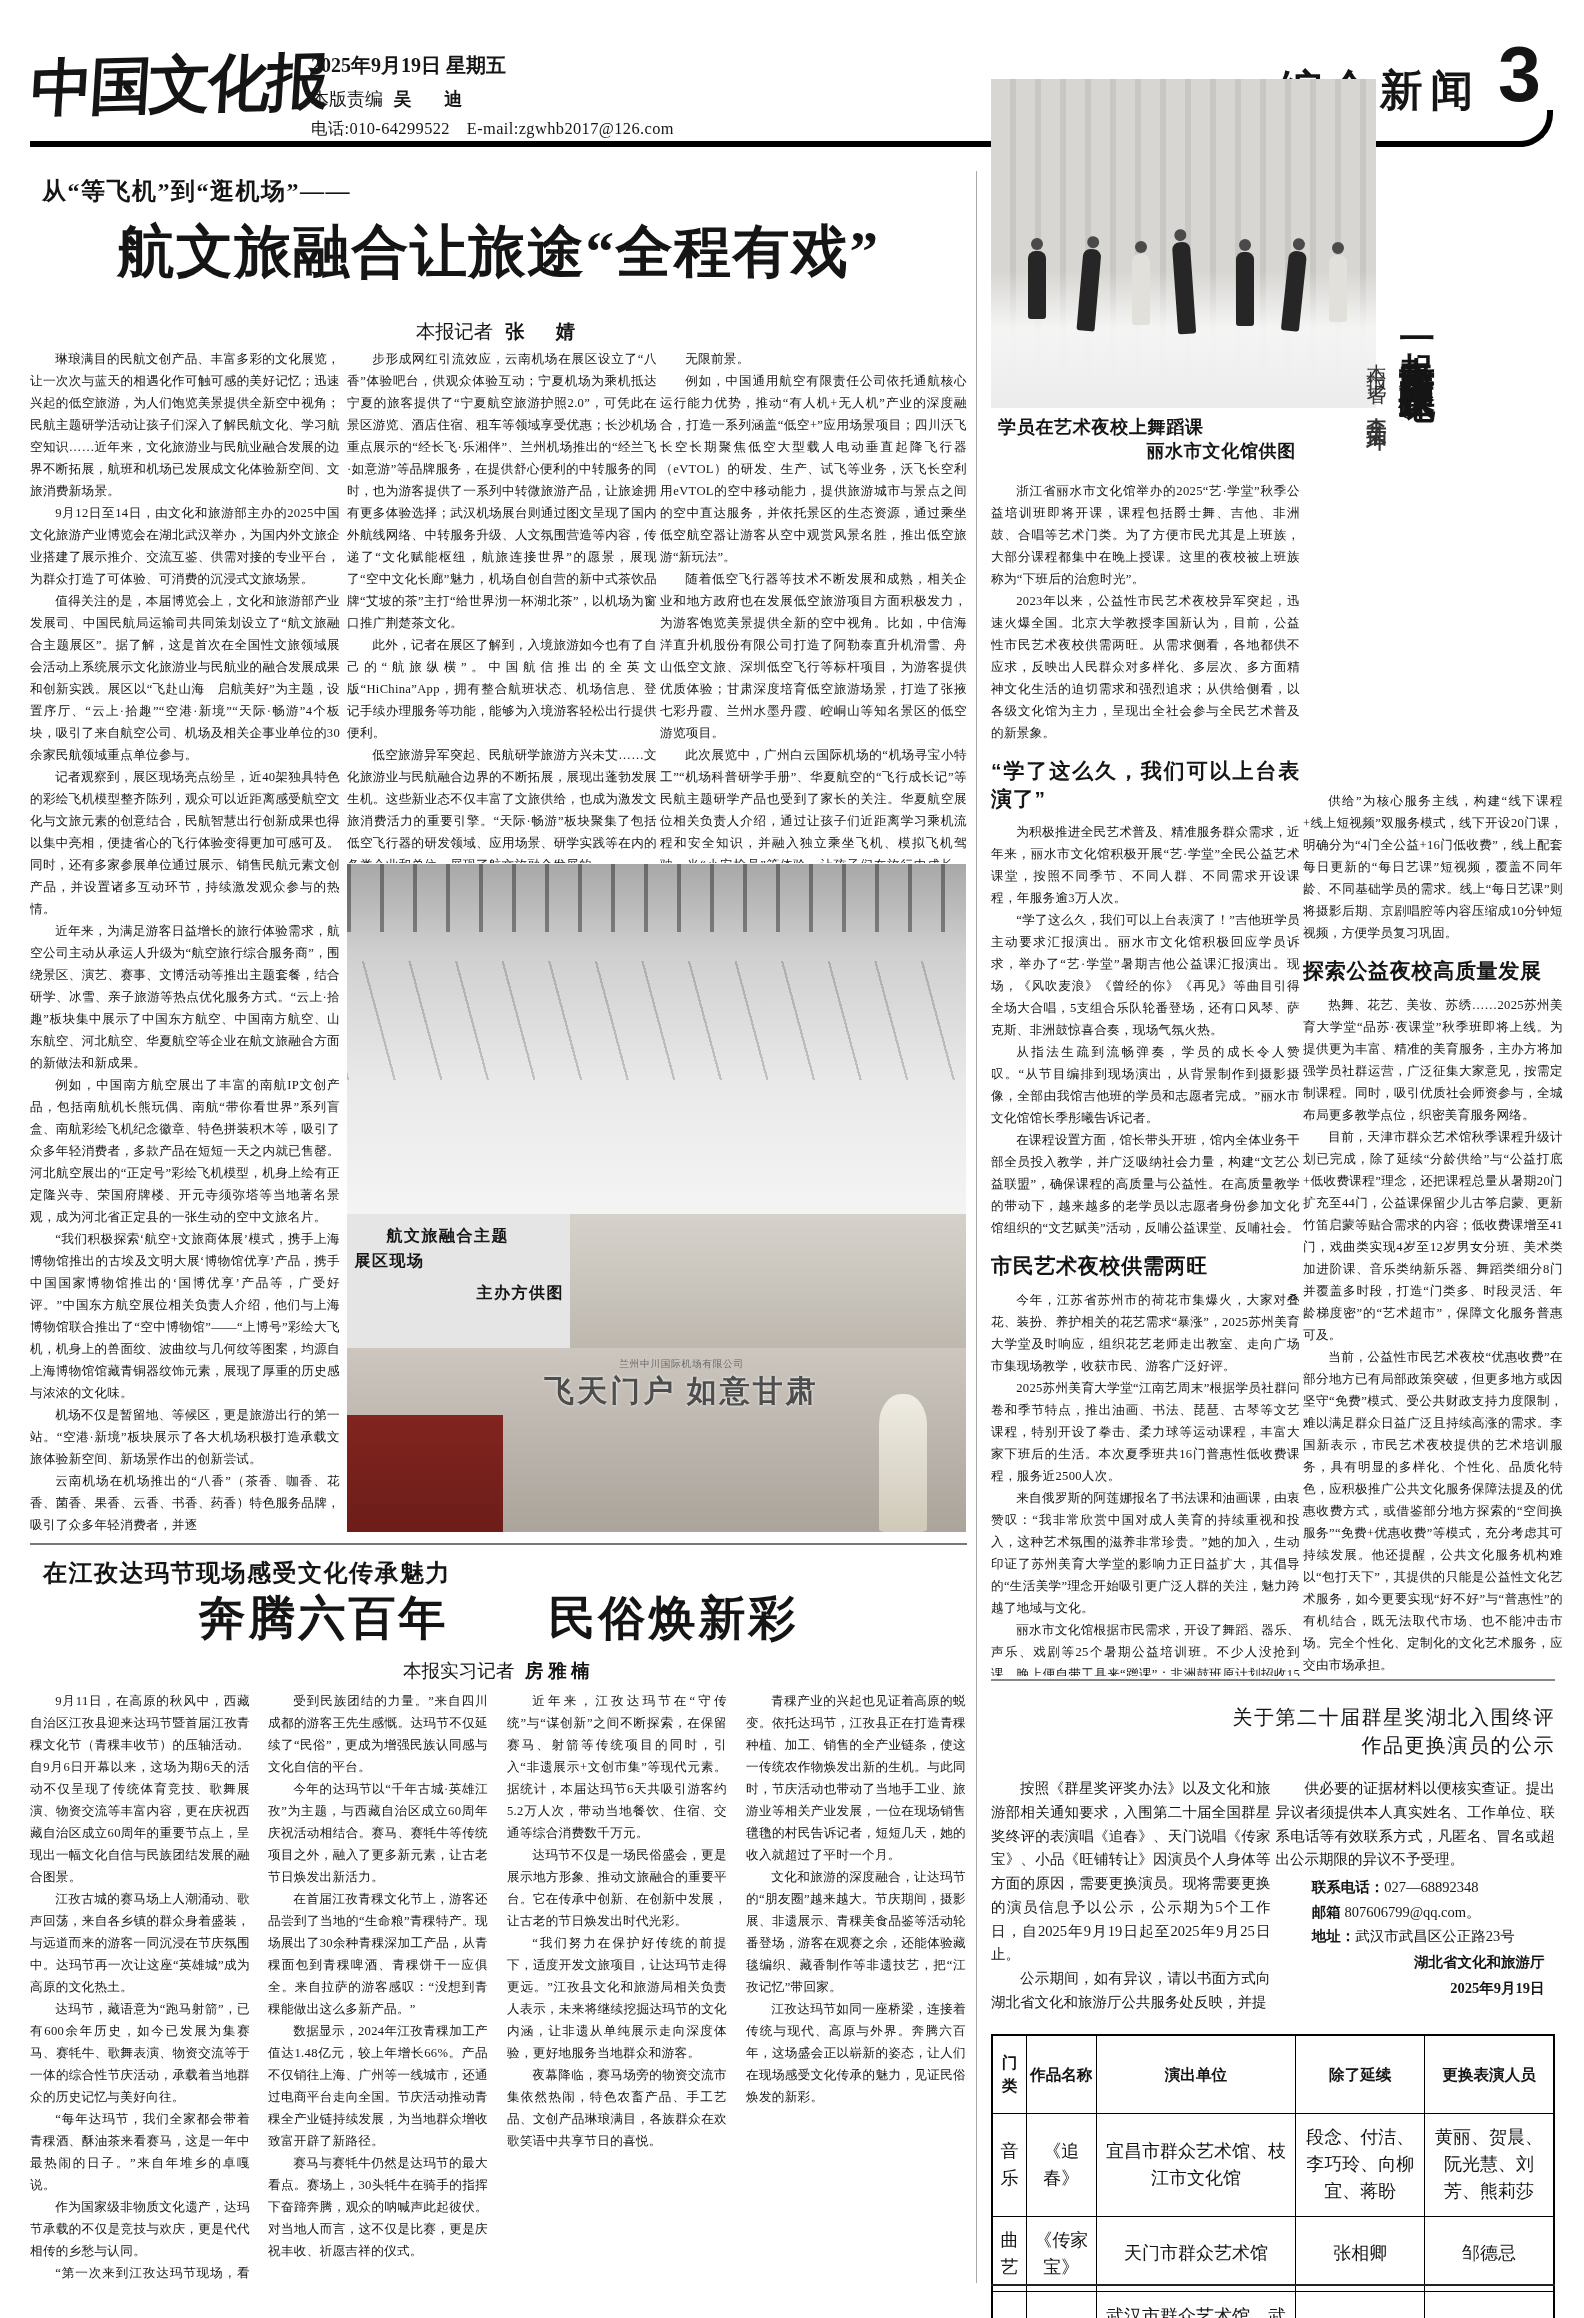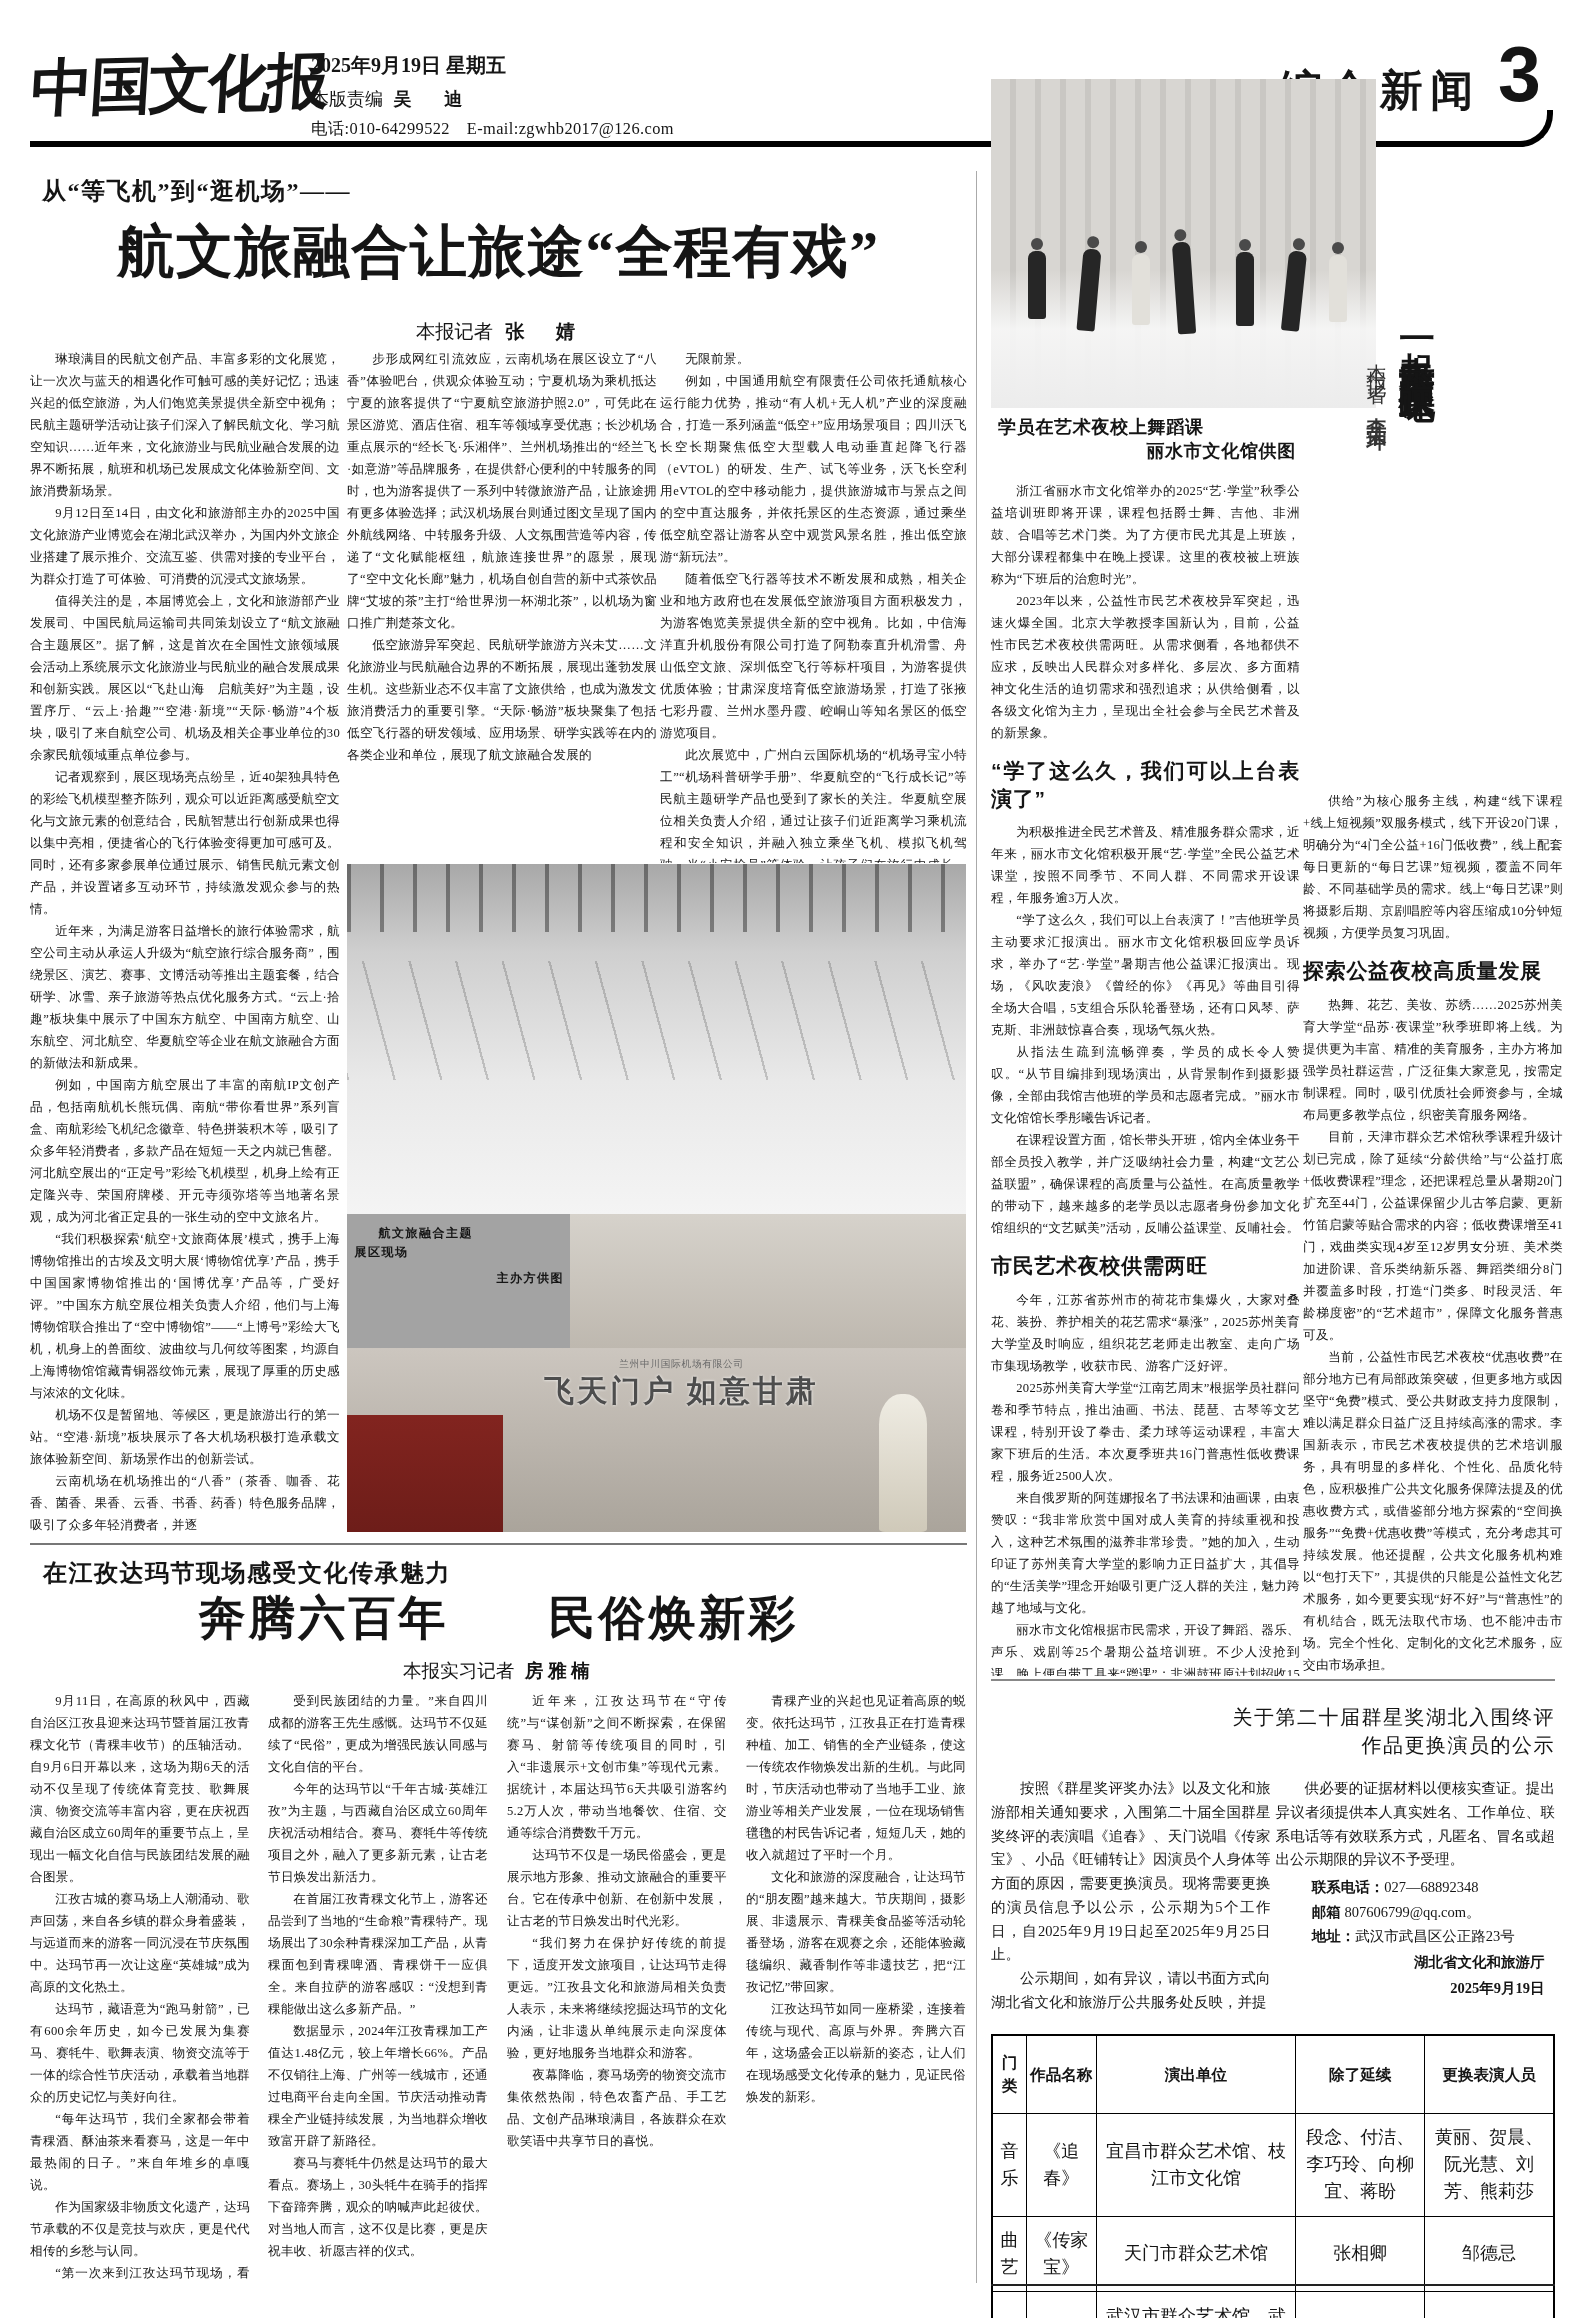--- a/index.html
+++ b/index.html
@@ -32,21 +32,21 @@
   .byline-main b{margin-left:12px;letter-spacing:6px;}
 
   
   .photo-block{position:absolute;left:347px;top:864px;width:619px;height:668px;}
   .photo-expo{position:relative;width:619px;height:350px;
     background:
       repeating-linear-gradient(90deg, rgba(30,30,30,.45) 0 3.7px, rgba(30,30,30,0) 3.7px 33px) top/100% 68px no-repeat,
       repeating-linear-gradient(75deg, rgba(70,70,70,.25) 0 2.2px, rgba(70,70,70,0) 2.2px 45px) 0 97px/100% 119px no-repeat,
       linear-gradient(180deg,#a8a8a8 0%,#cfcfcf 25%,#e9e9e9 62%,#f4f4f4 100%);}
   .photo-midrow{display:flex;width:619px;height:134px;}
-  .expo-caption{width:223px;height:134px;background:#a3a3a3;padding:10.4px 6px 0 7.4px;font-size:12px;font-weight:bold;line-height:1.55;}
+  .expo-caption{width:223px;height:134px;background:#e5e5e5;padding:10.4px 6px 0 7.4px;font-size:16px;font-weight:bold;line-height:1.55;}
   .expo-caption .cap1{text-indent:2em;letter-spacing:1.5px;}
   .expo-caption .cap2{letter-spacing:1.5px;}
   .expo-caption .credit{text-align:right;margin-top:7.4px;letter-spacing:1.5px;}
   .photo-booth-top{flex:1;background:linear-gradient(180deg,#d6d2cb,#beb8af);position:relative;}
   .photo-booth{position:relative;width:619px;height:184px;background:linear-gradient(180deg,#ccc6bf,#aaa49b);}
   .booth-banner{position:absolute;left:171px;top:10.4px;width:327px;text-align:center;color:#4d4d4d;}
   .booth-banner .sub{font-size:9.7px;letter-spacing:0.7px;color:#6a6a6a;}
   .booth-banner .main{font-size:30px;font-weight:bold;letter-spacing:3px;text-shadow:0 0 3px #fff;}
   .red-panel{position:absolute;left:0;bottom:0;width:156px;height:117px;background:linear-gradient(#82241f,#6d1d19);}
   .figure-white{position:absolute;right:39px;bottom:0;width:48px;height:138px;background:linear-gradient(#efece3,#cfc9b9);border-radius:46% 46% 6px 6px/22% 22% 3px 3px;}
@@ -115,20 +115,21 @@
       <p class="para" data-name="paragraph">值得关注的是，本届博览会上，文化和旅游部产业发展司、中国民航局运输司共同策划设立了“航文旅融合主题展区”。据了解，这是首次在全国性文旅领域展会活动上系统展示文化旅游业与民航业的融合发展成果和创新实践。展区以“飞赴山海　启航美好”为主题，设置序厅、“云上·拾趣”“空港·新境”“天际·畅游”4个板块，吸引了来自航空公司、机场及相关企事业单位的30余家民航领域重点单位参与。</p>
       <p class="para" data-name="paragraph">记者观察到，展区现场亮点纷呈，近40架独具特色的彩绘飞机模型整齐陈列，观众可以近距离感受航空文化与文旅元素的创意结合，民航智慧出行创新成果也得以集中亮相，便捷省心的飞行体验变得更加可感可及。同时，还有多家参展单位通过展示、销售民航元素文创产品，并设置诸多互动环节，持续激发观众参与的热情。</p>
       <p class="para" data-name="paragraph">近年来，为满足游客日益增长的旅行体验需求，航空公司主动从承运人升级为“航空旅行综合服务商”，围绕景区、演艺、赛事、文博活动等推出主题套餐，结合研学、冰雪、亲子旅游等热点优化服务方式。“云上·拾趣”板块集中展示了中国东方航空、中国南方航空、山东航空、河北航空、华夏航空等企业在航文旅融合方面的新做法和新成果。</p>
       <p class="para" data-name="paragraph">例如，中国南方航空展出了丰富的南航IP文创产品，包括南航机长熊玩偶、南航“带你看世界”系列盲盒、南航彩绘飞机纪念徽章、特色拼装积木等，吸引了众多年轻消费者，多款产品在短短一天之内就已售罄。河北航空展出的“正定号”彩绘飞机模型，机身上绘有正定隆兴寺、荣国府牌楼、开元寺须弥塔等当地著名景观，成为河北省正定县的一张生动的空中文旅名片。</p>
       <p class="para" data-name="paragraph">“我们积极探索‘航空+文旅商体展’模式，携手上海博物馆推出的古埃及文明大展‘博物馆优享’产品，携手中国国家博物馆推出的‘国博优享’产品等，广受好评。”中国东方航空展位相关负责人介绍，他们与上海博物馆联合推出了“空中博物馆”——“上博号”彩绘大飞机，机身上的兽面纹、波曲纹与几何纹等图案，均源自上海博物馆馆藏青铜器纹饰元素，展现了厚重的历史感与浓浓的文化味。</p>
       <p class="para" data-name="paragraph">机场不仅是暂留地、等候区，更是旅游出行的第一站。“空港·新境”板块展示了各大机场积极打造承载文旅体验新空间、新场景作出的创新尝试。</p>
       <p class="para" data-name="paragraph">云南机场在机场推出的“八香”（茶香、咖香、花香、菌香、果香、云香、书香、药香）特色服务品牌，吸引了众多年轻消费者，并逐</p>
     </div>
   <div class="col" style="left:347px;top:348px;width:310px;height:515px;" data-name="main-article-column-2">
       <p class="para" data-name="paragraph">步形成网红引流效应，云南机场在展区设立了“八香”体验吧台，供观众体验互动；宁夏机场为乘机抵达宁夏的旅客提供了“宁夏航空旅游护照2.0”，可凭此在景区游览、酒店住宿、租车等领域享受优惠；长沙机场重点展示的“经长飞·乐湘伴”、兰州机场推出的“经兰飞·如意游”等品牌服务，在提供舒心便利的中转服务的同时，也为游客提供了一系列中转微旅游产品，让旅途拥有更多体验选择；武汉机场展台则通过图文呈现了国内外航线网络、中转服务升级、人文氛围营造等内容，传递了“文化赋能枢纽，航旅连接世界”的愿景，展现了“空中文化长廊”魅力，机场自创自营的新中式茶饮品牌“艾坡的茶”主打“给世界沏一杯湖北茶”，以机场为窗口推广荆楚茶文化。</p>
+      <p class="para" data-name="paragraph">此外，记者在展区了解到，入境旅游如今也有了自己的“航旅纵横”。中国航信推出的全英文版“HiChina”App，拥有整合航班状态、机场信息、登记手续办理服务等功能，能够为入境游客轻松出行提供便利。</p>
       <p class="para" data-name="paragraph">低空旅游异军突起、民航研学旅游方兴未艾……文化旅游业与民航融合边界的不断拓展，展现出蓬勃发展生机。这些新业态不仅丰富了文旅供给，也成为激发文旅消费活力的重要引擎。“天际·畅游”板块聚集了包括低空飞行器的研发领域、应用场景、研学实践等在内的各类企业和单位，展现了航文旅融合发展的</p>
     </div>
   <div class="col" style="left:660px;top:348px;width:307px;height:515px;" data-name="main-article-column-3">
       <p class="para" data-name="paragraph">无限前景。</p>
       <p class="para" data-name="paragraph">例如，中国通用航空有限责任公司依托通航核心运行能力优势，推动“有人机+无人机”产业的深度融合，打造一系列涵盖“低空+”应用场景项目；四川沃飞长空长期聚焦低空大型载人电动垂直起降飞行器（eVTOL）的研发、生产、试飞等业务，沃飞长空利用eVTOL的空中移动能力，提供旅游城市与景点之间的空中直达服务，并依托景区的生态资源，通过乘坐低空航空器让游客从空中观赏风景名胜，推出低空旅游“新玩法”。</p>
       <p class="para" data-name="paragraph">随着低空飞行器等技术不断发展和成熟，相关企业和地方政府也在发展低空旅游项目方面积极发力，为游客饱览美景提供全新的空中视角。比如，中信海洋直升机股份有限公司打造了阿勒泰直升机滑雪、舟山低空文旅、深圳低空飞行等标杆项目，为游客提供优质体验；甘肃深度培育低空旅游场景，打造了张掖七彩丹霞、兰州水墨丹霞、崆峒山等知名景区的低空游览项目。</p>
       <p class="para" data-name="paragraph">此次展览中，广州白云国际机场的“机场寻宝小特工”“机场科普研学手册”、华夏航空的“飞行成长记”等民航主题研学产品也受到了家长的关注。华夏航空展位相关负责人介绍，通过让孩子们近距离学习乘机流程和安全知识，并融入独立乘坐飞机、模拟飞机驾驶、当“小安检员”等体验，让孩子们在旅行中成长，在乐趣中播种蓝天梦想。</p>
     </div>
 
   <div class="photo-block" data-name="expo-photo-block">

